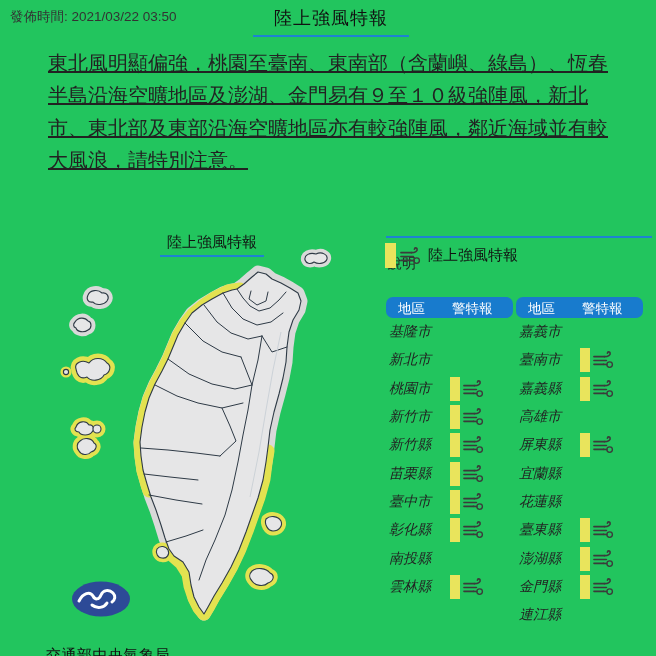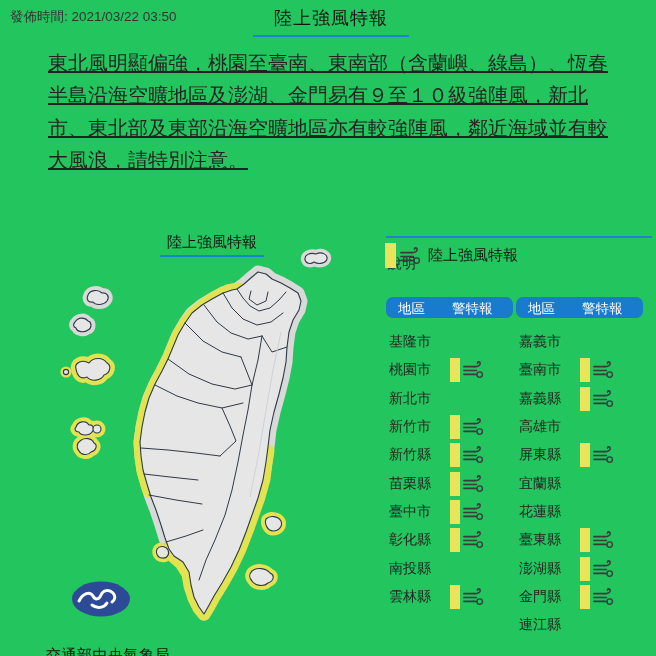--- a/index.html
+++ b/index.html
@@ -30,21 +30,21 @@
   .legend-item .wind-glyph{margin-left:3px;}
   .legend-label{margin-left:6px;font-size:15px;color:#111;}
 
   .warn-table{position:absolute;top:297px;width:127px;}
   .warn-table.t0{left:386px;}
   .warn-table.t1{left:516px;}
   .thead{display:flex;align-items:flex-end;height:21px;background:var(--header-bg);
          color:#fff;font-size:13.5px;border-radius:7px;}
   .th-region{padding-left:12px;width:54px;}
   .th-warn{padding-left:0;}
-  .rows{padding-top:10px;}
+  .rows{font-style:italic;}
   .trow{display:flex;align-items:center;height:28.3px;}
   .td-region{padding-left:3px;width:61px;font-size:14px;color:#222;white-space:nowrap;}
   .td-warn{display:flex;align-items:center;}
   .warn-bar{width:10px;height:24px;background:var(--warn-color);}
   .wind-glyph{width:23px;height:20px;margin-left:2px;}
 </style>
 </head>
 <body>
 
 <svg width="0" height="0" style="position:absolute">
@@ -153,32 +153,32 @@
       <span class="th-warn">警特報</span>
     </div>
     <div class="rows">
     <div class="trow">
       <div class="td-region">基隆市</div>
       <div class="td-warn"></div>
     </div>
 
 
     <div class="trow">
+      <div class="td-region">新北市</div>
+      <div class="td-warn"></div>
+    </div>
+
+    <div class="trow">
       <div class="td-region">桃園市</div>
       <div class="td-warn">
         <span class="warn-bar"></span>
         <svg class="wind-glyph">
               <use href="#wind-icon"></use>
             </svg>
       </div>
-    </div>
-
-    <div class="trow">
-      <div class="td-region">新北市</div>
-      <div class="td-warn"></div>
     </div>
 
     <div class="trow">
       <div class="td-region">新竹市</div>
       <div class="td-warn">
         <span class="warn-bar"></span>
         <svg class="wind-glyph">
               <use href="#wind-icon"></use>
             </svg>
       </div>

